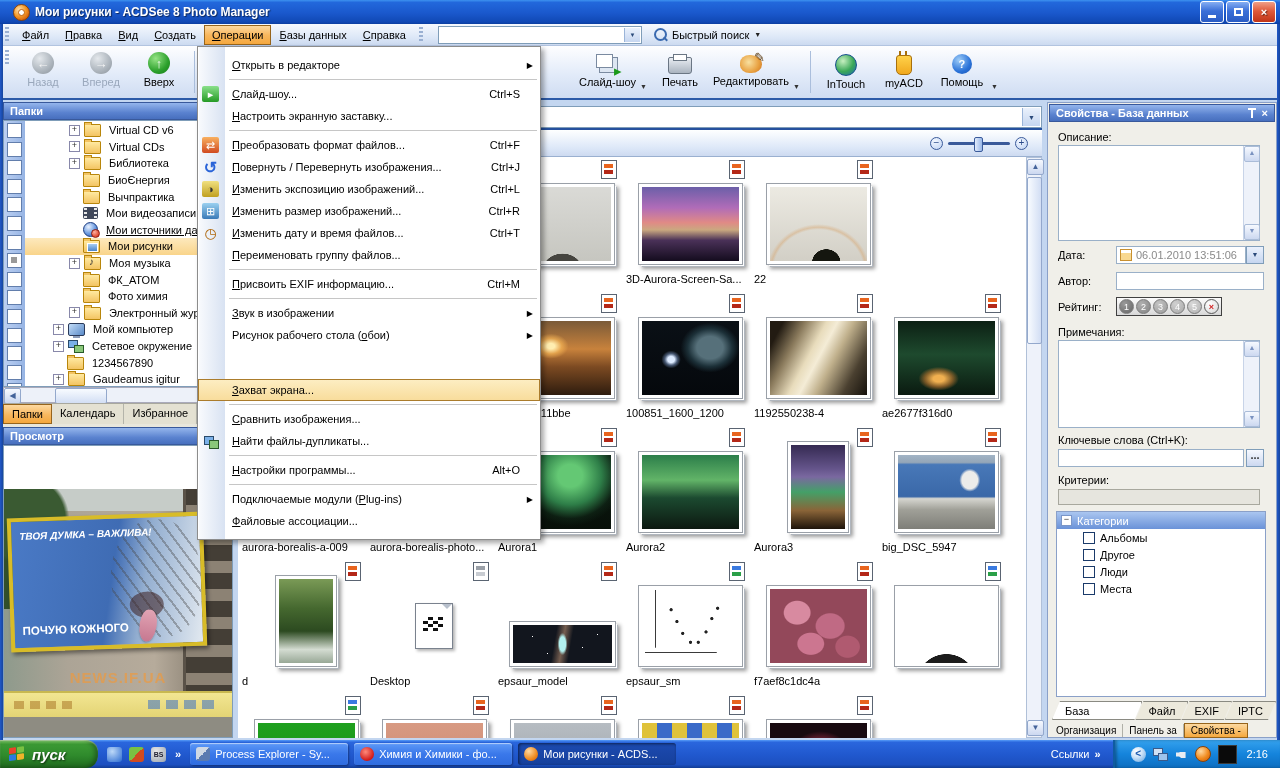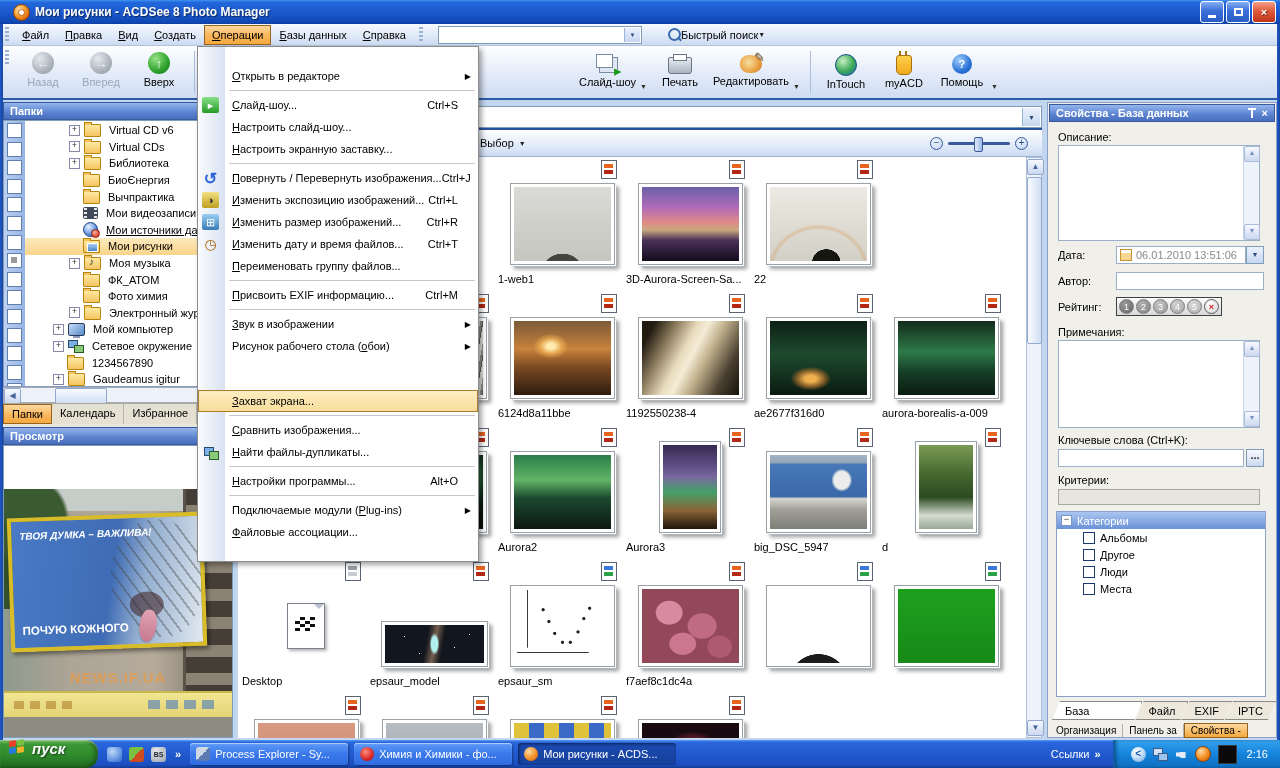--- a/index.html
+++ b/index.html
@@ -28,21 +28,21 @@
     display:flex;align-items:center;}
   .grip{width:4px;height:15px;margin:0 5px;flex:none;
     background:repeating-linear-gradient(180deg,#9ab0d2 0 2px,transparent 2px 4px);}
   .mb-item{padding:4px 8px;white-space:nowrap;}
   .mb-item.active{background:linear-gradient(180deg,#fdd9a0,#f8b75e 50%,#f5a83e);
     border:1px solid #96641c;padding:3px 7px;}
   .mb-combo{width:204px;height:18px;background:#fff;border:1px solid #7f9db9;margin-left:10px;position:relative;box-sizing:border-box;}
   .combo-arrow{position:absolute;right:1px;top:1px;bottom:1px;width:15px;
     background:linear-gradient(180deg,#eaf1fc,#c6d6f0);border-left:1px solid #9ab4d8;
     display:flex;align-items:center;justify-content:center;font-size:6px;color:#2a4a7a;}
-  .mb-search{display:flex;align-items:center;margin-left:26px;}
+  .mb-search{display:flex;align-items:center;margin-left:12px;gap:5px;}
   .search-icon{width:9px;height:9px;border:2px solid #3a6ab0;border-radius:50%;position:relative;flex:none;}
   .search-icon::after{content:"";position:absolute;left:7px;top:8px;width:5px;height:2px;background:#3a6ab0;transform:rotate(45deg);}
   .caret{font-size:7px;color:#222;}
   
   .toolbar{position:absolute;left:0;top:46px;width:1280px;height:54px;box-sizing:border-box;
     background:linear-gradient(180deg,#fefeff,#e2ebf9 55%,#cfdcf2);border-bottom:2px solid #2c5aa8;
     display:flex;align-items:flex-start;padding-top:4px;}
   .tb-btn{display:flex;flex-direction:column;align-items:center;justify-content:flex-start;
     min-width:50px;height:46px;gap:3px;padding:2px 4px;white-space:nowrap;}
   .tb-btn .lbl{line-height:11px;}
@@ -178,22 +178,22 @@
   .badge.blue::before{background:#3a7ae0;} .badge.blue::after{background:#2aa048;}
   .badge.plain::before{background:#9aa0a8;} .badge.plain::after{background:#c8ccd2;}
   .file-icon{width:36px;height:44px;background:#fff;border:1px solid #7a828e;position:relative;margin-bottom:26px;box-shadow:2px 2px 3px rgba(0,0,0,.3);}
   .file-icon::before{content:"";position:absolute;right:0;top:0;border:5px solid;border-color:#b8c0cc #fff transparent transparent;}
   .file-icon::after{content:"";position:absolute;left:7px;top:13px;width:20px;height:14px;
     background:conic-gradient(#111 0 25%,#fff 0 50%,#111 0 75%,#fff 0) 0 0/10px 7px;}
   .gscroll{position:absolute;left:1026px;top:157px;width:16px;height:581px;background:#eef2fa;border:1px solid #b0c0d8;box-sizing:border-box;display:flex;flex-direction:column;}
   .sb-thumb-v{width:13px;height:165px;margin:2px auto 0;background:linear-gradient(90deg,#f8fbff,#d2def4);border:1px solid #93a8cc;border-radius:2px;}
   .gs-bottom{margin-top:auto;}
   
-  .opsmenu{position:absolute;left:197px;top:46px;width:282px;background:#fff;
-    border:1px solid #8c8c8c;box-shadow:3px 3px 5px rgba(0,0,0,.35);padding:18px 0;z-index:60;box-sizing:border-box;}
+  .opsmenu{position:absolute;left:197px;top:46px;width:344px;background:#fff;
+    border:1px solid #8c8c8c;box-shadow:3px 3px 5px rgba(0,0,0,.35);padding:7px 0;z-index:60;box-sizing:border-box;}
   .opsmenu::before{content:"";position:absolute;left:1px;top:0;bottom:0;width:26px;
     background:linear-gradient(90deg,#f8fafd,#d8e2f2);}
   .menu-item{position:relative;height:22px;display:flex;align-items:center;padding:0 8px 0 34px;white-space:nowrap;}
   .menu-item.hl{background:linear-gradient(180deg,#fdeec4,#f8dc9a);outline:1px solid #ab7c2c;outline-offset:-1px;margin-top:33px;}
   .mi-label{flex:none;}
   .mi-short{margin-left:auto;padding-right:12px;}
   .mi-arrow{position:absolute;right:7px;font-size:8px;color:#000;}
   .menu-sep{height:1px;background:#c6c6c6;margin:3px 3px 3px 31px;}
   .mi-icon{position:absolute;left:4px;top:3px;width:17px;height:16px;border-radius:2px;
     display:flex;align-items:center;justify-content:center;color:#fff;font-size:11px;}
@@ -256,21 +256,21 @@
   .rtab.active{background:#fff;z-index:2;margin-left:0;}
   .rbot{position:absolute;left:2px;top:620px;display:flex;font-size:10px;align-items:center;height:15px;}
   .rbot-btn{padding:1px 6px;border-right:1px solid #b0b0a8;}
   .rbot-btn.active{background:linear-gradient(#fdd9a0,#f5a83e);border:1px solid #96641c;}
   
   .taskbar{position:absolute;left:0;top:740px;width:1280px;height:28px;display:flex;align-items:center;
     background:linear-gradient(180deg,#559bf8 0%,#2a66dd 8%,#2159cf 50%,#1c4fc0 88%,#123c94 100%);}
   .startbtn{height:28px;width:98px;flex:none;border-radius:0 12px 12px 0;
     background:linear-gradient(180deg,#8ad870 0%,#3c9a34 15%,#2f8a2c 55%,#1f6a1e 100%);
     box-shadow:inset -3px 0 5px rgba(0,0,0,.35),inset 0 1px 1px rgba(255,255,255,.5);
-    display:flex;align-items:flex-start;gap:6px;padding-left:9px;box-sizing:border-box;
+    display:flex;align-items:center;gap:6px;padding-left:9px;box-sizing:border-box;
     color:#fff;font-weight:bold;font-style:italic;font-size:15px;text-shadow:1px 1px 2px rgba(0,0,0,.6);}
   .winflag{width:17px;height:15px;display:grid;grid-template-columns:7px 7px;grid-template-rows:6px 6px;gap:1px;transform:skewY(-8deg);}
   .wf1{background:#e8432a;border-radius:1px;} .wf2{background:#7ac142;border-radius:1px;}
   .wf3{background:#2a7ae0;border-radius:1px;} .wf4{background:#f0b42a;border-radius:1px;}
   .ql{display:flex;align-items:center;gap:7px;padding:0 9px;color:#fff;}
   .ql-icn{width:15px;height:15px;border-radius:3px;display:flex;align-items:center;justify-content:center;font-size:9px;color:#fff;}
   .ql-1{background:radial-gradient(circle at 35% 30%,#bcd8f8,#2a6ad0);}
   .ql-2{background:linear-gradient(135deg,#7ac142 50%,#d04a20 50%);}
   .ql-3{background:radial-gradient(circle at 35% 30%,#e8e8e8,#9aa4b0);color:#223;font-size:7px;font-weight:bold;}
   .ql-more{font-weight:bold;color:#fff;}
@@ -592,20 +592,29 @@
             <div class="photo">
               <div class="pimg land" style="background: radial-gradient(28% 26% at 38% 34%, rgb(255, 237, 176) 0px, rgb(255, 237, 176) 14%, rgba(255, 190, 90, 0.6) 40%, transparent 65%), linear-gradient(rgb(122, 90, 56) 0%, rgb(200, 130, 60) 38%, rgb(124, 74, 34) 62%, rgb(46, 28, 14) 100%);"></div>
             </div>
           </div>
           <div class="clabel">6124d8a11bbe</div>
         </div>
         <div class="cell">
           <span class="badge "></span>
           <div class="ph-area">
             <div class="photo">
+              <div class="pimg land" style="background: radial-gradient(52% 58% at 70% 36%, rgb(86, 112, 122) 0px, rgb(86, 112, 122) 26%, rgb(28, 48, 56) 44%, transparent 58%), radial-gradient(10% 12% at 30% 52%, rgb(220, 234, 255) 0px, rgb(220, 234, 255) 35%, rgba(140, 170, 220, 0.5) 65%, transparent 100%), linear-gradient(rgb(10, 16, 22), rgb(5, 8, 12));"></div>
+            </div>
+          </div>
+          <div class="clabel">100851_1600_1200</div>
+        </div>
+        <div class="cell">
+          <span class="badge "></span>
+          <div class="ph-area">
+            <div class="photo">
               <div class="pimg land" style="background: linear-gradient(118deg, rgb(34, 27, 18) 10%, rgb(138, 122, 92) 26%, rgb(232, 220, 188) 42%, rgb(244, 236, 214) 50%, rgb(192, 176, 140) 62%, rgb(74, 64, 48) 82%, rgb(22, 18, 12) 100%);"></div>
             </div>
           </div>
           <div class="clabel">1192550238-4</div>
         </div>
         <div class="cell">
           <span class="badge "></span>
           <div class="ph-area">
             <div class="photo">
               <div class="pimg land" style="background: radial-gradient(26% 20% at 42% 78%, rgb(240, 176, 80) 0px, rgb(240, 176, 80) 22%, rgba(216, 130, 50, 0.55) 55%, transparent 80%), linear-gradient(rgb(12, 32, 20) 0%, rgb(30, 74, 46) 45%, rgb(10, 26, 16) 100%);"></div>
@@ -772,28 +781,29 @@
         <span class="mi-short"></span>
         <span class="mi-arrow">▶</span>
       </div>
       <div class="menu-sep"></div>
       <div class="menu-item">
         <span class="mi-icon ic-slideshow"></span>
         <span class="mi-label"><u>С</u>лайд-шоу...</span>
         <span class="mi-short">Ctrl+S</span>
       </div>
       <div class="menu-item">
-        <span class="mi-label"><u>Н</u>астроить слайд-шоу...</span>
-        <span class="mi-short"></span>
-      </div>
-      <div class="menu-item">
         <span class="mi-label"><u>Н</u>астроить экранную заставку...</span>
         <span class="mi-short"></span>
       </div>
       <div class="menu-sep"></div>
+      <div class="menu-item">
+        <span class="mi-icon ic-convert"></span>
+        <span class="mi-label"><u>П</u>реобразовать формат файлов...</span>
+        <span class="mi-short">Ctrl+F</span>
+      </div>
       <div class="menu-item">
         <span class="mi-icon ic-rotate"></span>
         <span class="mi-label"><u>П</u>овернуть / Перевернуть изображения...</span>
         <span class="mi-short">Ctrl+J</span>
       </div>
       <div class="menu-item">
         <span class="mi-icon ic-exposure"></span>
         <span class="mi-label"><u>И</u>зменить экспозицию изображений...</span>
         <span class="mi-short">Ctrl+L</span>
       </div>

